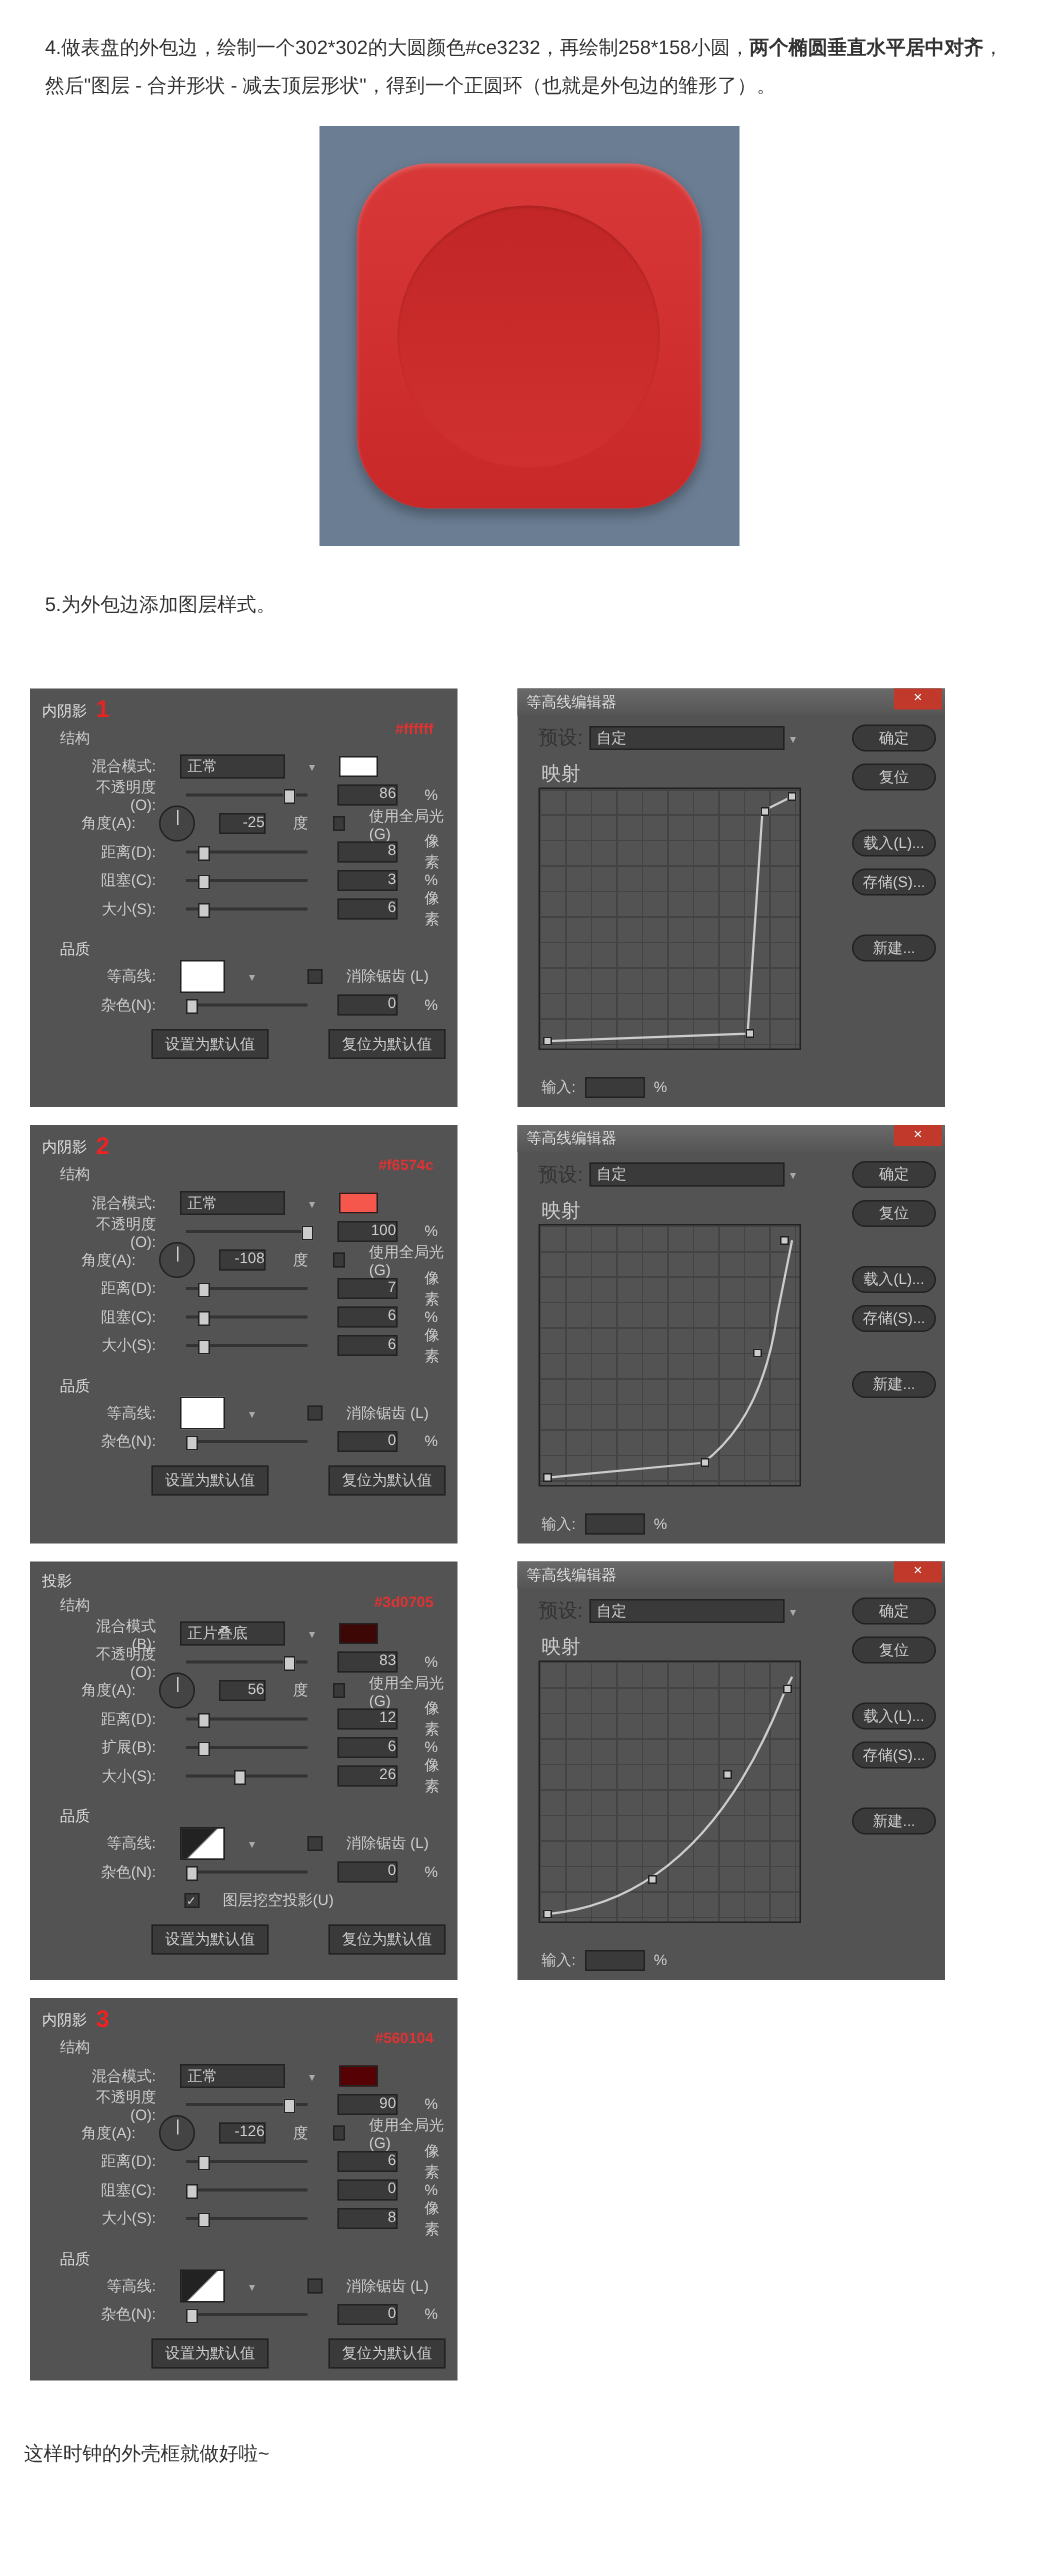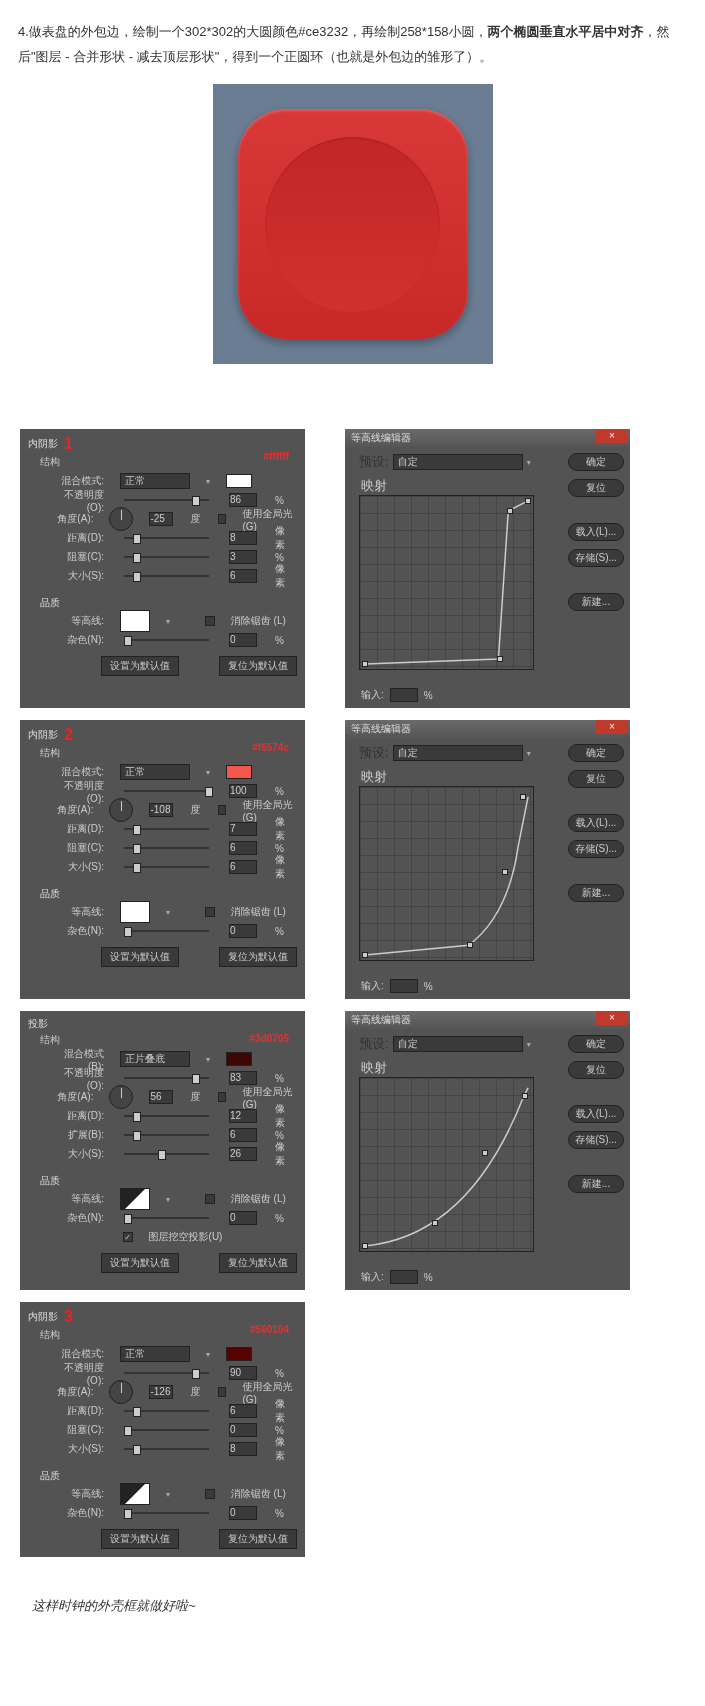--- a/index.html
+++ b/index.html
@@ -1,17 +1,17 @@
 <!DOCTYPE html>
 <html><head>
 <meta charset="utf-8">
 <style>
 * { box-sizing: border-box; margin: 0; padding: 0; }
 body { font-family: "Microsoft YaHei", Arial, sans-serif; font-size: 13px; color: #333; background: #fff; width: 705px; }
-.content { padding: 20px 18px; }
+.content { padding: 20px 30px; }
 .intro { line-height: 1.9; margin-bottom: 15px; }
 .bold { font-weight: bold; }
 .hero { display: flex; justify-content: center; margin: 10px 0 30px; }
 .hero-box { width: 280px; height: 280px; background: #6b7d93; display: flex; align-items: center; justify-content: center; }
 .hero-icon { width: 230px; height: 230px; border-radius: 48px; background: linear-gradient(180deg,#d83838,#c82828); box-shadow: inset 0 2px 3px rgba(255,255,255,0.2), 0 4px 8px rgba(0,0,0,0.3); display:flex; align-items:center; justify-content:center; }
 .hero-ring { width: 175px; height: 175px; border-radius: 50%; background: linear-gradient(180deg,#c22626,#d03030); box-shadow: inset 0 1px 2px rgba(0,0,0,0.15); }
 .step5 { margin: 15px 0 12px; }
 .panels { display: grid; grid-template-columns: 285px 285px; gap: 12px 40px; padding: 15px 20px; }
 .panel { background: #535353; color: #ccc; font-size: 10px; position: relative; padding: 6px 8px 8px; }
 .p-title { color: #ddd; margin-bottom: 2px; display:flex; align-items:center; gap:6px;}
@@ -20,21 +20,21 @@
 .color-label { position:absolute; right:16px; top:22px; color:#d33; font-size:10px; font-weight:bold;}
 .row { display:flex; align-items:center; gap:16px; margin:3px 0 3px 20px; height:16px;}
 .lbl { width: 56px; text-align: right; color: #ccc; }
 .sel { background:#3a3a3a; border:1px solid #222; color:#ccc; height:16px; width:70px; font-size:10px; padding:0 4px;}
 .caret { color:#aaa; font-size:8px;}
 .swatch { width:26px; height:14px; border:1px solid #222;}
 .slider { flex:1; height:2px; background:#333; position:relative; margin:0 4px; max-width:85px;}
 .slider::after { content:''; position:absolute; top:-3px; width:6px; height:8px; background:#ccc; border:1px solid #222;}
 .slider.s80::after{left:80%} .slider.s100::after{left:95%} .slider.s0::after{left:0%}
 .slider.sL::after{left:10%} .slider.sM::after{left:40%}
-.num { width:28px; height:14px; background:#3a3a3a; border:1px solid #222; color:#ccc; text-align:left; font-size:10px;}
+.num { width:40px; height:14px; background:#3a3a3a; border:1px solid #222; color:#ccc; text-align:right; font-size:10px;}
 .unit { color:#ccc; width:16px; padding-left:2px;}
 .dial { width:24px; height:24px; border:1px solid #222; border-radius:50%; background:#444; position:relative; flex-shrink:0;}
 .dial::after{content:''; position:absolute; width:1px; height:10px; background:#ccc; top:2px; left:50%; transform-origin:bottom;}
 .ck { width:10px; height:10px; border:1px solid #222; background:#3a3a3a; display:inline-flex; align-items:center; justify-content:center; font-size:8px; color:#ccc;}
 .section2 { margin:12px 0 2px 12px; color:#ddd;}
 .contour-sw { width:30px; height:22px; background:#fff; border:1px solid #222; position:relative;}
 .contour-sw.curve { background:linear-gradient(135deg,#222 48%,#fff 52%);}
 .btn { background:#3a3a3a; border:1px solid #222; color:#ccc; padding:2px 8px; font-size:10px;}
 .btn-row { display:flex; gap:40px; justify-content:flex-end; margin-top:8px;}
 
@@ -48,38 +48,39 @@
 .ed-graph svg { position:absolute; inset:0; width:100%; height:100%;}
 .ed-pt { position:absolute; width:6px; height:6px; background:#ccc; border:1px solid #222; margin:-3px;}
 .ed-right { width:64px; display:flex; flex-direction:column; gap:8px; padding-left:8px;}
 .ed-btn { background:#3a3a3a; border:1px solid #222; border-radius:9px; color:#ccc; height:18px; font-size:10px; display:flex; align-items:center; justify-content:center;}
 .ed-input-row { display:flex; align-items:center; gap:6px; margin:18px 0 0 10px; font-size:10px; color:#ccc;}
 
 .result { background:#6b7d93; display:flex; flex-direction:column; align-items:center; padding:4px 10px 12px;}
 .result-title { color:#d22; font-size:13px; margin-bottom:2px; font-weight:bold;}
 .result-icon { width:210px; height:210px; border-radius:44px; background:linear-gradient(180deg,#e23b3b,#c42626); box-shadow: inset 0 2px 4px rgba(255,255,255,0.3), 0 8px 16px rgba(0,0,0,0.4); display:flex; align-items:center; justify-content:center;}
 .result-ring { width:160px; height:160px; border-radius:50%; background:radial-gradient(circle at 50% 35%,#d03030,#b82020); box-shadow: inset 0 -3px 6px rgba(255,255,255,0.2), inset 0 4px 8px rgba(0,0,0,0.3), 0 3px 6px rgba(0,0,0,0.3);}
-.outro { margin:25px 32px 30px;font-style:italic; }
+.outro { margin:25px 16px 30px; }
 </style>
 </head>
 <body>
 
 <div class="content">
   <p class="intro">
     <span>4.做表盘的外包边，绘制一个302*302的大圆颜色#ce3232，再绘制258*158小圆，</span><span class="bold">两个椭圆垂直水平居中对齐</span><span>，然后"图层 - 合并形状 - 减去顶层形状"，得到一个正圆环（也就是外包边的雏形了）。</span>
   </p>
 
   <div class="hero">
     <div class="hero-box">
         <div class="hero-icon">
           <div class="hero-ring"></div>
         </div>
       </div>
   </div>
 
+  <p class="step5">5.为外包边添加图层样式。</p>
 </div>
 
 <div class="panels">
 
   <div class="panel">
     <div class="p-title">
         <span>内阴影</span>
         <span class="red-num">1</span>
       </div>
     <div class="sub">结构</div>

